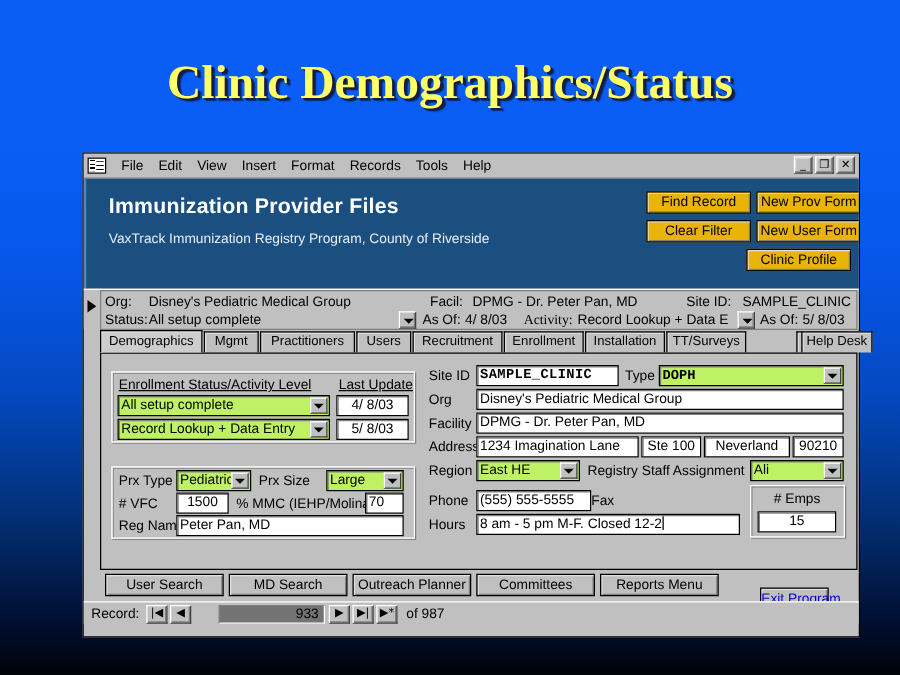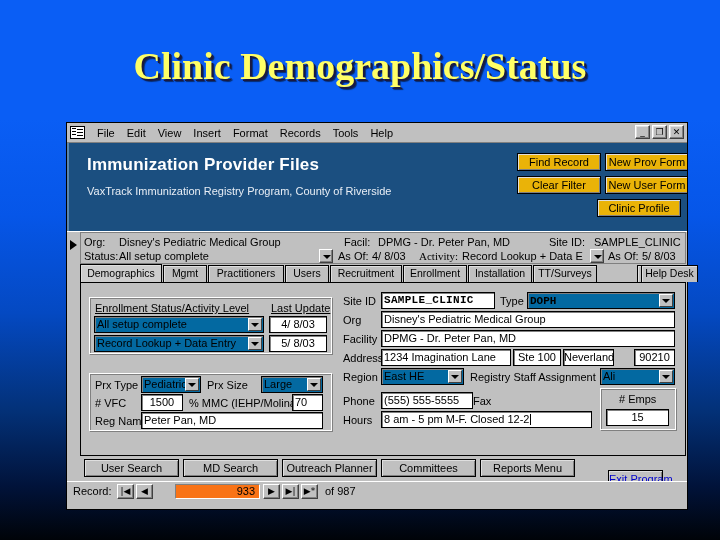--- a/index.html
+++ b/index.html
@@ -253,21 +253,21 @@
   }
   .fld.center { text-align: center; padding: 0; }
   .fld.mono {
     font-family: "Liberation Mono", monospace;
     font-weight: bold;
     font-size: 11px;
     letter-spacing: 0.3px;
   }
   .combo {
     position: absolute;
-    background: #0369a1;
+    background: #bef264;
     border: 1px solid #000;
     box-shadow: inset 1px 1px 0 #808080;
     height: 17px;
     font-size: 11px;
     line-height: 15px;
     padding: 0 2px;
     box-sizing: border-box;
     color: #000;
     overflow: hidden;
     white-space: nowrap;
@@ -348,21 +348,21 @@
     font-size: 9px;
     line-height: 13px;
     text-align: center;
     font-family: "DejaVu Sans", sans-serif;
     color: #000;
   }
   .navfld {
     position: absolute;
     top: 2px; left: 108px;
     width: 85px; height: 15px;
-    background: #f97316;
+    background: #737373;
     border: 1px solid #808080;
     border-right-color: #fff;
     border-bottom-color: #fff;
     box-sizing: border-box;
     text-align: right;
     padding-right: 4px;
     line-height: 13px;
     font-size: 11px;
   }
   .navof { position: absolute; top: 3px; left: 258px; }
@@ -485,21 +485,21 @@
 
     <div class="lbl" style="left:262px; top:31px;">Org</div>
     <div class="fld" style="left:300px; top:28px; width:294px;">Disney's Pediatric Medical Group</div>
 
     <div class="lbl" style="left:262px; top:50px;">Facility</div>
     <div class="fld" style="left:300px; top:47px; width:294px;">DPMG - Dr. Peter Pan, MD</div>
 
     <div class="lbl" style="left:262px; top:69px;">Address</div>
     <div class="fld" style="left:300px; top:66px; width:130px;">1234 Imagination Lane</div>
     <div class="fld center" style="left:432px; top:66px; width:48px;">Ste 100</div>
-    <div class="fld center" style="left:482px; top:66px; width:51px;">Neverland</div>
+    <div class="fld center" style="left:482px; top:66px; width:69px;">Neverland</div>
     <div class="fld center" style="left:553px; top:66px; width:41px;">90210</div>
 
     <div class="lbl" style="left:262px; top:88px;">Region</div>
     <div class="combo" style="left:300px; top:85px; width:83px;">
       <span>East HE</span>
       <span class="arrow"></span>
     </div>
     <div class="lbl" style="left:389px; top:88px;">Registry Staff Assignment</div>
     <div class="combo" style="left:519px; top:85px; width:75px;">
       <span>Ali</span>

